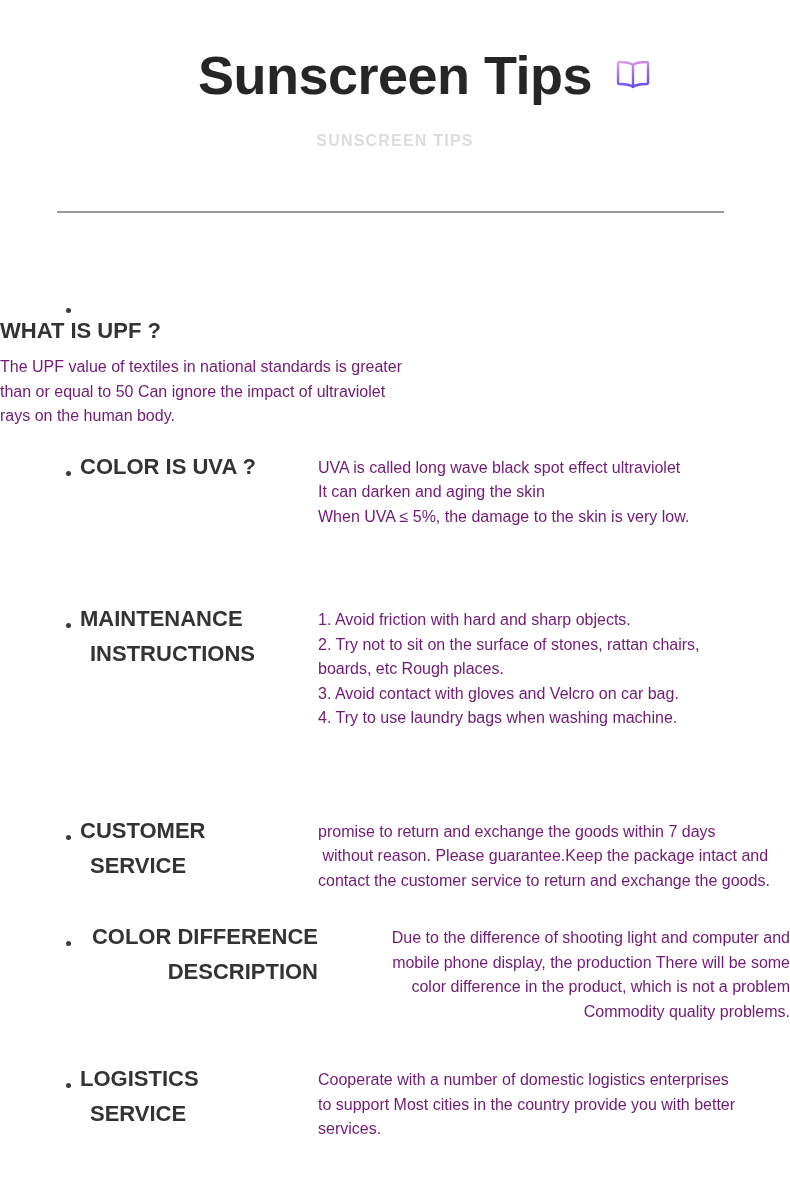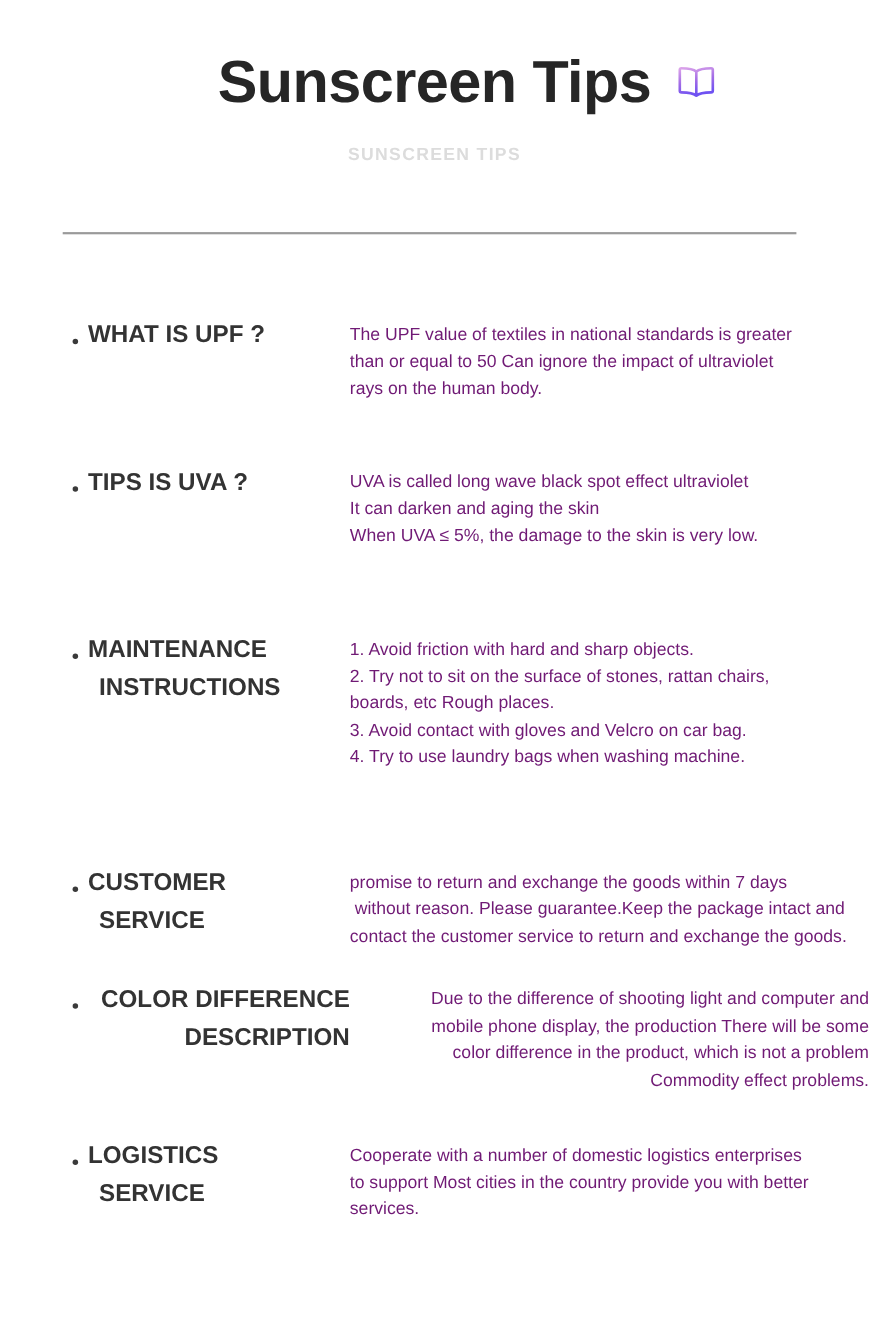--- a/index.html
+++ b/index.html
@@ -24,21 +24,21 @@
   }
 
   .divider {
     height: 0; border-top: 2px solid #9a9a9a;
     margin: 61px 66px 0 57px;
   }
 
   
   .content { margin-top: 73px; }
   .section { display: flex; align-items: flex-start; }
-  .section:nth-child(1) { margin-bottom: 53px; }
+  .section:nth-child(1) { margin-bottom: 20px; flex-direction: column; }
   .section:nth-child(2) { margin-bottom: 72px; }
   .section:nth-child(3) { margin-bottom: 82px; justify-content: flex-end; }
   .section:nth-child(4) { margin-bottom: 26px; }
   .section:nth-child(5) { margin-bottom: 37px; text-align: right; }
   .bullet {
     flex: none; width: 5px; height: 5px; border-radius: 50%;
     background: #3a3a3a; margin: 22px 9px 0 66px;
   }
   .heading {
     flex: none; box-sizing: border-box; width: 238px;
@@ -81,21 +81,21 @@
     <div class="section">
       <span class="bullet"></span>
       <div class="heading">WHAT IS UPF ?</div>
       <div class="body-text">The UPF value of textiles in national standards is greater
 than or equal to 50 Can ignore the impact of ultraviolet
 rays on the human body.</div>
     </div>
 
     <div class="section">
       <span class="bullet"></span>
-      <div class="heading">TIPS IS UVA ?</div>
+      <div class="heading">COLOR IS UVA ?</div>
       <div class="body-text">UVA is called long wave black spot effect ultraviolet
 It can darken and aging the skin
 When UVA ≤ 5%, the damage to the skin is very low.</div>
     </div>
 
     <div class="section">
       <span class="bullet"></span>
       <div class="heading">MAINTENANCE
 INSTRUCTIONS</div>
       <div class="body-text">1. Avoid friction with hard and sharp objects.
@@ -114,21 +114,21 @@
 contact the customer service to return and exchange the goods.</div>
     </div>
 
     <div class="section">
       <span class="bullet"></span>
       <div class="heading">COLOR DIFFERENCE
 DESCRIPTION</div>
       <div class="body-text">Due to the difference of shooting light and computer and
 mobile phone display, the production There will be some
 color difference in the product, which is not a problem
-Commodity effect problems.</div>
+Commodity quality problems.</div>
     </div>
 
     <div class="section">
       <span class="bullet"></span>
       <div class="heading">LOGISTICS
 SERVICE</div>
       <div class="body-text">Cooperate with a number of domestic logistics enterprises
 to support Most cities in the country provide you with better
 services.</div>
     </div>

